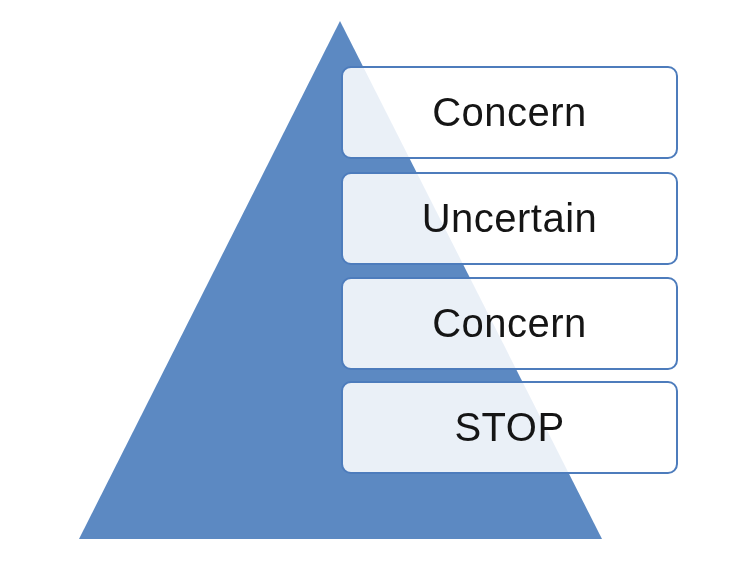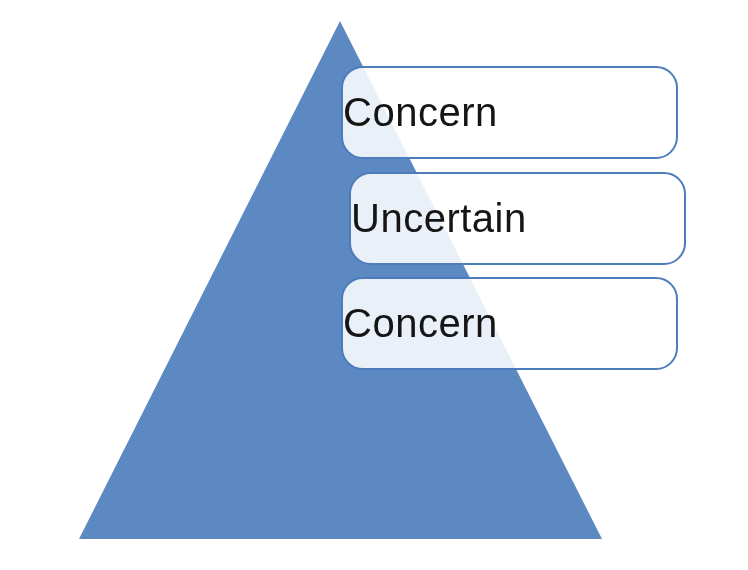--- a/index.html
+++ b/index.html
@@ -23,27 +23,28 @@
     height: 570px;
     display: block;
   }
   .level-box {
     position: absolute;
     left: 341px;
     width: 337px;
     height: 93px;
     box-sizing: border-box;
     border: 2.5px solid var(--box-border, #4d7cbc);
-    border-radius: 22px;
+    border-radius: 10px;
     background: var(--box-fill, rgba(255,255,255,0.87));
     display: flex;
     align-items: center;
+    justify-content: center;
   }
   .lv0 { top: 66px; }
-  .lv1 { top: 172px; margin-left: 8px; }
+  .lv1 { top: 172px; }
   .lv2 { top: 277px; }
   .lv3 { top: 381px; }
   .level-label {
     color: var(--label-color, #151515);
     font-size: 40px;
     line-height: 1;
     letter-spacing: 0.5px;
     white-space: nowrap;
     padding-bottom: 2px;
   }
@@ -62,14 +63,17 @@
   </div>
 
   <div class="level-box lv1">
     <span class="level-label">Uncertain</span>
   </div>
 
   <div class="level-box lv2">
     <span class="level-label">Concern</span>
   </div>
 
+  <div class="level-box lv3">
+    <span class="level-label">STOP</span>
+  </div>
 
 </div>
 
 </body></html>

